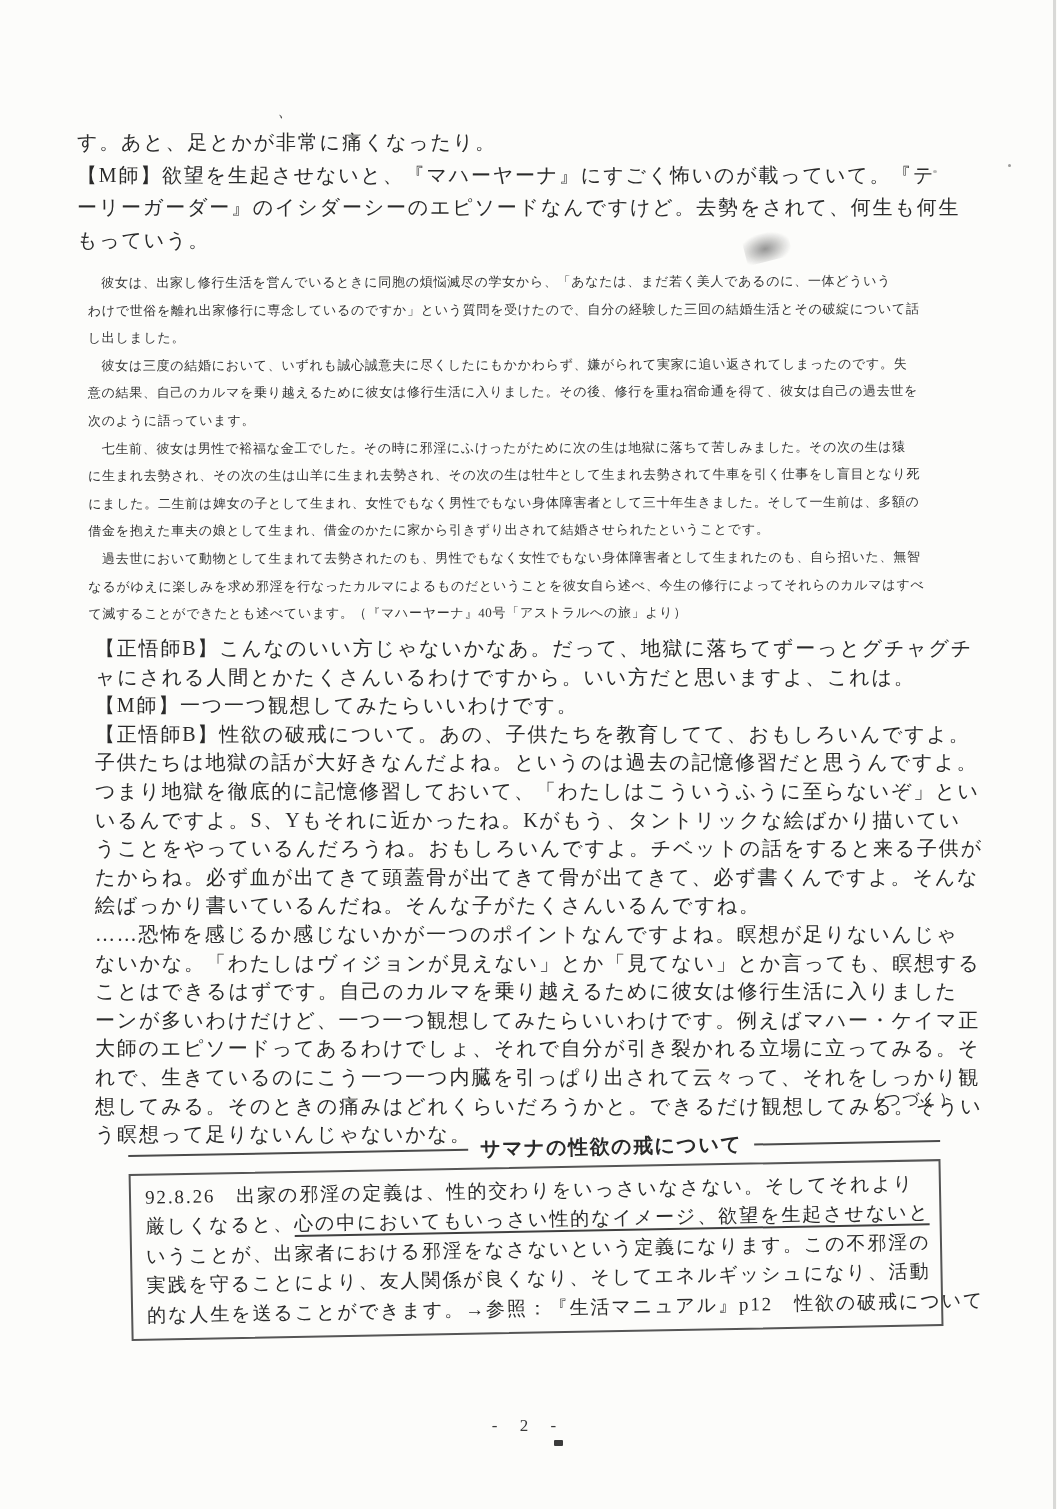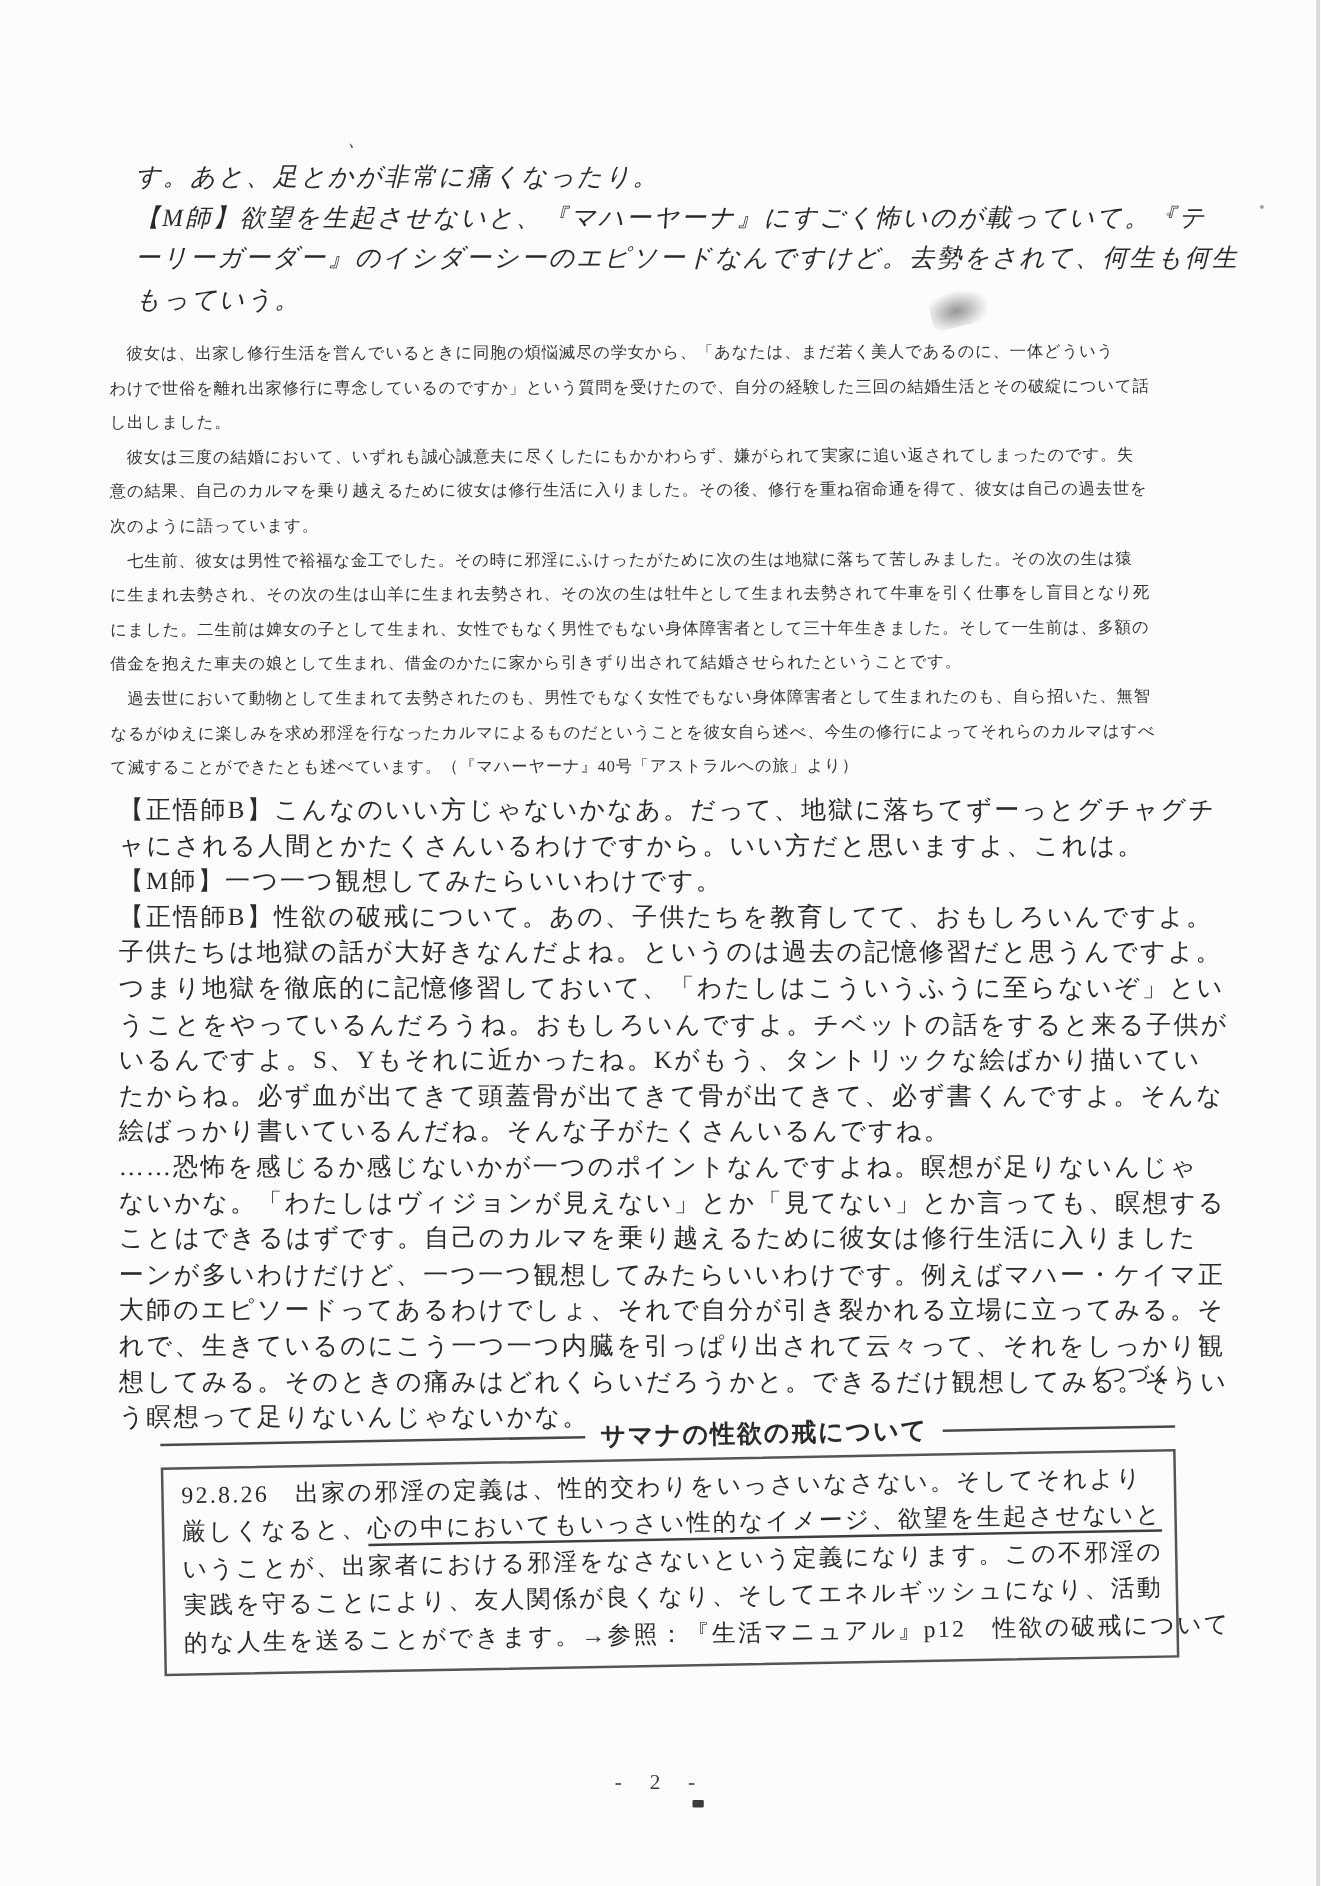--- a/index.html
+++ b/index.html
@@ -6,22 +6,22 @@
   .page{
     position:relative;
     width:1057px;height:1509px;
     background:#fcfcfa;
     font-family:"Liberation Serif","DejaVu Serif",serif;
     color:#2a2a2a;
     overflow:hidden;
   }
   .tline{white-space:pre;}
   .top-block{
-    position:absolute;left:108px;top:126px;width:890px;
-    font-size:20px;line-height:32.5px;letter-spacing:1.8px;font-style:italic;
+    position:absolute;left:77px;top:126px;width:890px;
+    font-size:20px;line-height:32.5px;letter-spacing:1.8px;
   }
   .quote-block{
     position:absolute;left:88px;top:268px;width:886px;
     font-size:13px;line-height:27.6px;letter-spacing:0.7px;
     color:#343434;
     transform:rotate(-0.15deg);
   }
   .main-block{
     position:absolute;left:95px;top:634px;width:890px;
     font-size:20px;line-height:28.6px;letter-spacing:1.8px;
@@ -113,22 +113,22 @@
     </div>
 
   <div class="main-block">
     <div>
         <div class="tline">【正悟師B】こんなのいい方じゃないかなあ。だって、地獄に落ちてずーっとグチャグチ</div>
         <div class="tline">ャにされる人間とかたくさんいるわけですから。いい方だと思いますよ、これは。</div>
         <div class="tline">【M師】一つ一つ観想してみたらいいわけです。</div>
         <div class="tline">【正悟師B】性欲の破戒について。あの、子供たちを教育してて、おもしろいんですよ。</div>
         <div class="tline">子供たちは地獄の話が大好きなんだよね。というのは過去の記憶修習だと思うんですよ。</div>
         <div class="tline">つまり地獄を徹底的に記憶修習しておいて、「わたしはこういうふうに至らないぞ」とい</div>
+        <div class="tline">いるんですよ。S、Yもそれに近かったね。Kがもう、タントリックな絵ばかり描いてい</div>
         <div class="tline">うことをやっているんだろうね。おもしろいんですよ。チベットの話をすると来る子供が</div>
-        <div class="tline">いるんですよ。S、Yもそれに近かったね。Kがもう、タントリックな絵ばかり描いてい</div>
         <div class="tline">たからね。必ず血が出てきて頭蓋骨が出てきて骨が出てきて、必ず書くんですよ。そんな</div>
         <div class="tline">絵ばっかり書いているんだね。そんな子がたくさんいるんですね。</div>
         <div class="tline">……恐怖を感じるか感じないかが一つのポイントなんですよね。瞑想が足りないんじゃ</div>
         <div class="tline">ないかな。「わたしはヴィジョンが見えない」とか「見てない」とか言っても、瞑想する</div>
         <div class="tline">ことはできるはずです。自己のカルマを乗り越えるために彼女は修行生活に入りました</div>
         <div class="tline">ーンが多いわけだけど、一つ一つ観想してみたらいいわけです。例えばマハー・ケイマ正</div>
         <div class="tline">大師のエピソードってあるわけでしょ、それで自分が引き裂かれる立場に立ってみる。そ</div>
         <div class="tline">れで、生きているのにこう一つ一つ内臓を引っぱり出されて云々って、それをしっかり観</div>
         <div class="tline">想してみる。そのときの痛みはどれくらいだろうかと。できるだけ観想してみる。そうい</div>
         <div class="tline">う瞑想って足りないんじゃないかな。</div>

